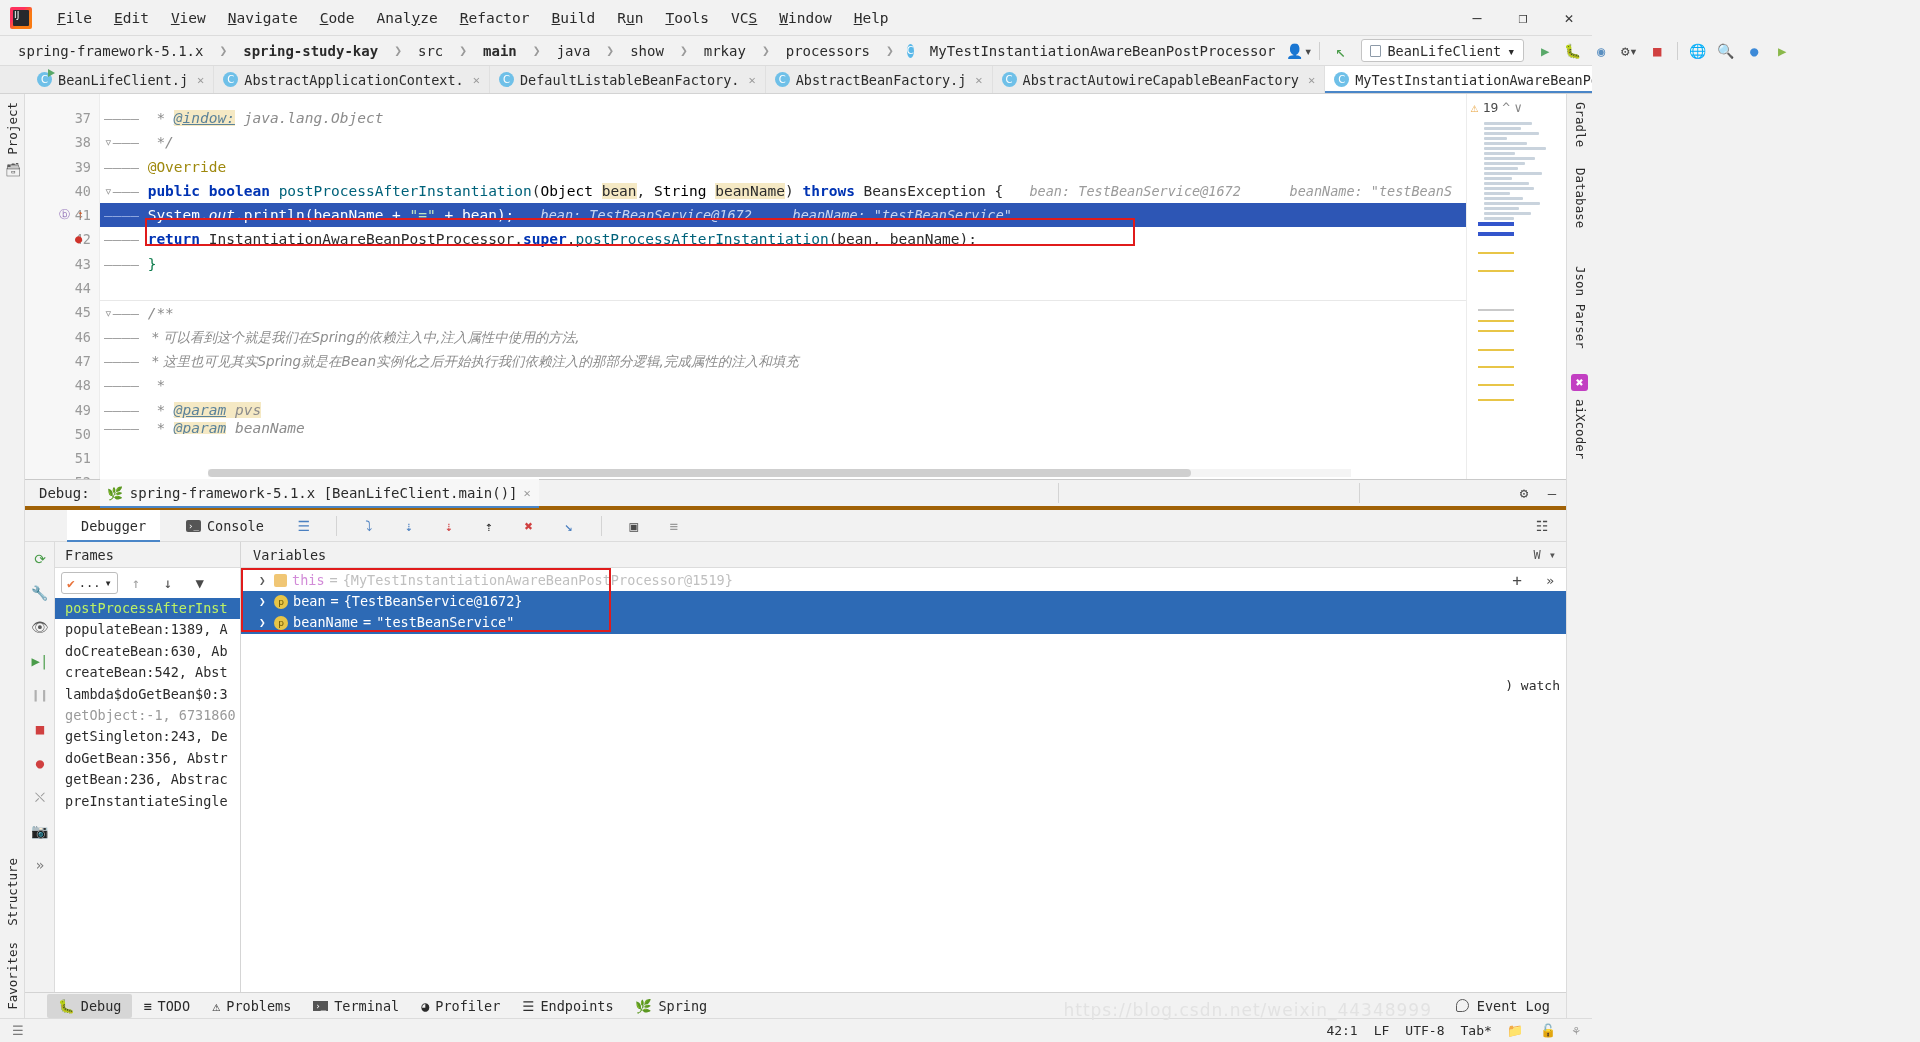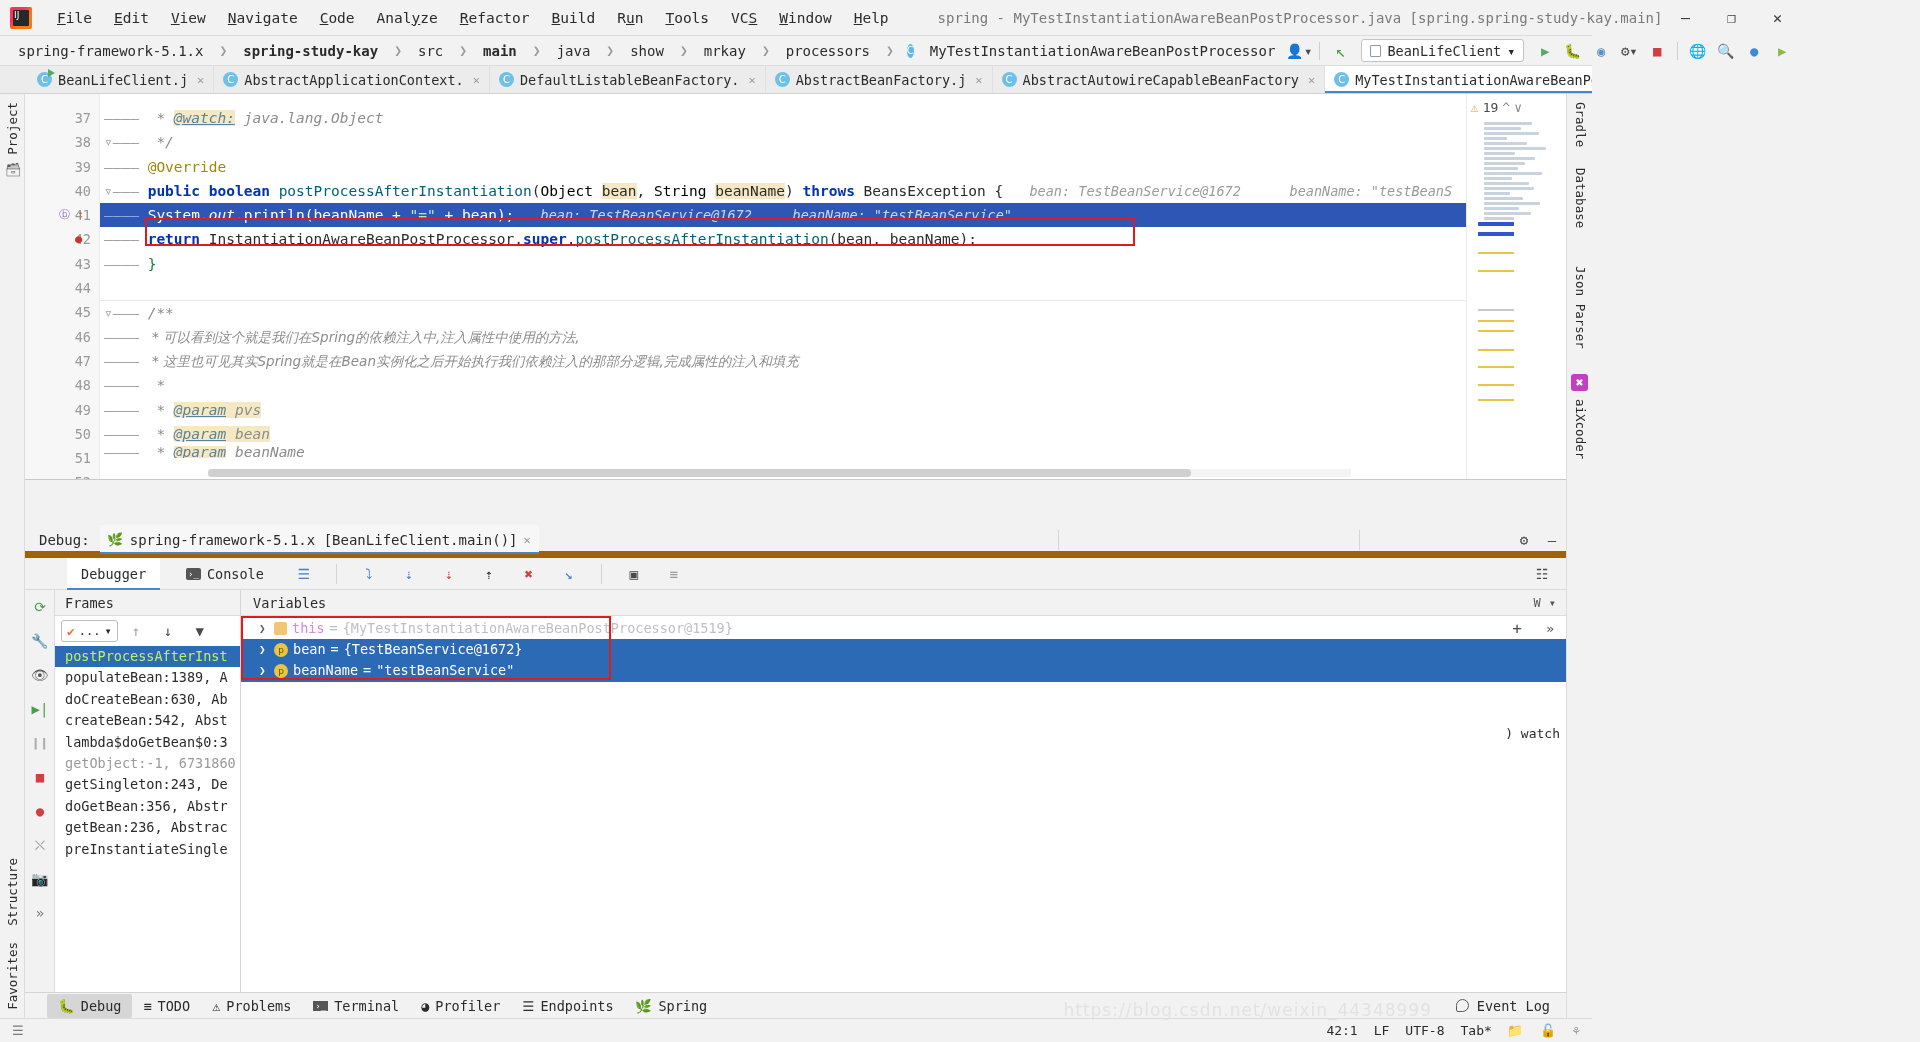--- a/index.html
+++ b/index.html
@@ -151,21 +151,21 @@
   .marker { position:absolute; right:52px; width:36px; height:2px; }
 
   
   .h-scroll { position:absolute; left:108px; right:215px; bottom:2px; height:8px; background:#f4f4f4; }
   .h-scroll i { display:block; height:8px; width:86%; background:#cfcfcf; border-radius:4px; }
 
   
   .debugpanel { flex:1 1 auto; display:flex; flex-direction:column; background:#f2f2f2; border-top:1px solid #c9c9c9; min-height:0;}
   .dbg-title {
     height:30px; display:flex; align-items:center; background:#f2f2f2; flex:0 0 30px;
-    border-bottom:7px solid #a16207; padding-left:14px; gap:10px;margin-top:48px;
+    border-bottom:4px solid #a16207; padding-left:14px; gap:10px;
   }
   .dbg-title-label { font-size:14px; color:#2b2b2b; }
   .dbg-tab-run {
     display:flex; align-items:center; gap:6px; font-size:14px; color:#2b2b2b; height:29px;
     padding:0 8px; position:relative; background:#f7f7f7;
   }
   .dbg-tab-run::after { content:""; position:absolute; left:0; right:0; bottom:0; height:2px; background:#4a86c8; }
   .elephant { font-size:13px; color:#8a8a8a; }
   .dbg-divs { margin-left:auto; display:flex; align-items:center; }
   .dbg-sep { width:1px; height:20px; background:#d4d4d4; }
@@ -257,21 +257,20 @@
       <div class="menu-item"><span class="u">C</span>ode</div>
       <div class="menu-item">Anal<span class="u">y</span>ze</div>
       <div class="menu-item"><span class="u">R</span>efactor</div>
       <div class="menu-item"><span class="u">B</span>uild</div>
       <div class="menu-item">R<span class="u">u</span>n</div>
       <div class="menu-item"><span class="u">T</span>ools</div>
       <div class="menu-item">VC<span class="u">S</span></div>
       <div class="menu-item"><span class="u">W</span>indow</div>
       <div class="menu-item"><span class="u">H</span>elp</div>
     </div>
-    <div class="title-text">spring - MyTestInstantiationAwareBeanPostProcessor.java [spring.spring-study-kay.main]</div>
     <div class="win-controls">
       <div class="win-btn">—</div>
       <div class="win-btn">❐</div>
       <div class="win-btn close">✕</div>
     </div>
   </div>
 
   <div class="navbar">
     <span class="crumb">spring-framework-5.1.x</span>
     <span class="crumb-sep">❯</span>
@@ -383,21 +382,21 @@
           <div class="gline">49</div>
           <div class="gline">50</div>
           <div class="gline">51</div>
           <div class="gline">52</div>
         </div>
 
         <div class="code-area">
           <div class="cline" style="height:10px;line-height:10px;"></div>
 
 
-          <div class="cline"><span class="fold">———— </span><span class="cmt"> * </span><span class="cmt-tag">@watch:</span><span class="cmt"> java.lang.Object</span></div>
+          <div class="cline"><span class="fold">———— </span><span class="cmt"> * </span><span class="cmt-tag">@indow:</span><span class="cmt"> java.lang.Object</span></div>
 
           <div class="cline"><span class="fold">▿——— </span><span class="cmt"> */</span></div>
 
           <div class="cline"><span class="fold">———— </span><span class="anno">@Override</span></div>
 
           <div class="cline"><span class="fold">▿——— </span><span class="kw">public</span> <span class="kw">boolean</span> <span class="fn">postProcessAfterInstantiation</span>(<span class="kw2" style="color:#000;">Object</span> <span class="param-hl">bean</span>, <span class="kw2" style="color:#000;">String</span> <span class="param-hl">beanName</span>) <span class="kw">throws</span> BeansException {   <span class="inline-val">bean: TestBeanService@1672      beanName: "testBeanS</span></div>
 
           <div class="cline sel"><span class="fold" style="color:#8fa8e0;">———— </span>System.<span style="font-style:italic;">out</span>.println(beanName + <span style="color:#bfe5bf;">"="</span> + bean);   <span class="inline-val">bean: TestBeanService@1672     beanName: "testBeanService"</span></div>
 
           <div class="cline"><span class="fold">———— </span><span class="kw">return</span> InstantiationAwareBeanPostProcessor.<span class="kw">super</span>.<span class="fn">postProcessAfterInstantiation</span>(bean, beanName);</div>
@@ -409,21 +408,20 @@
           <div class="cline" style="border-top:1px solid #e8e8e8;"><span class="fold">▿——— </span><span class="cmt">/**</span></div>
 
           <div class="cline"><span class="fold">———— </span><span class="cmt-cn"> * 可以看到这个就是我们在Spring的依赖注入中,注入属性中使用的方法,</span></div>
 
           <div class="cline"><span class="fold">———— </span><span class="cmt-cn"> * 这里也可见其实Spring就是在Bean实例化之后开始执行我们依赖注入的那部分逻辑,完成属性的注入和填充</span></div>
 
           <div class="cline"><span class="fold">———— </span><span class="cmt"> * </span></div>
 
           <div class="cline"><span class="fold">———— </span><span class="cmt"> * </span><span class="cmt-tag">@param</span><span class="param-hl cmt" style="text-decoration:none;margin-top:39px;"> pvs</span></div>
 
-          <div class="cline"><span class="fold">———— </span><span class="cmt"> * </span><span class="cmt-tag">@param</span><span class="param-hl cmt" style="text-decoration:none;"> bean</span></div>
 
           <div class="cline" style="height:12px;line-height:12px;overflow:hidden;"><span class="fold">———— </span><span class="cmt"> * </span><span class="cmt-tag">@param</span><span class="cmt"> beanName</span></div>
 
           <div class="h-scroll">
               <i></i>
             </div>
         </div>
 
         <div class="red-box" style="left:120px; top:124px; width:990px; height:28px;"></div>
 

